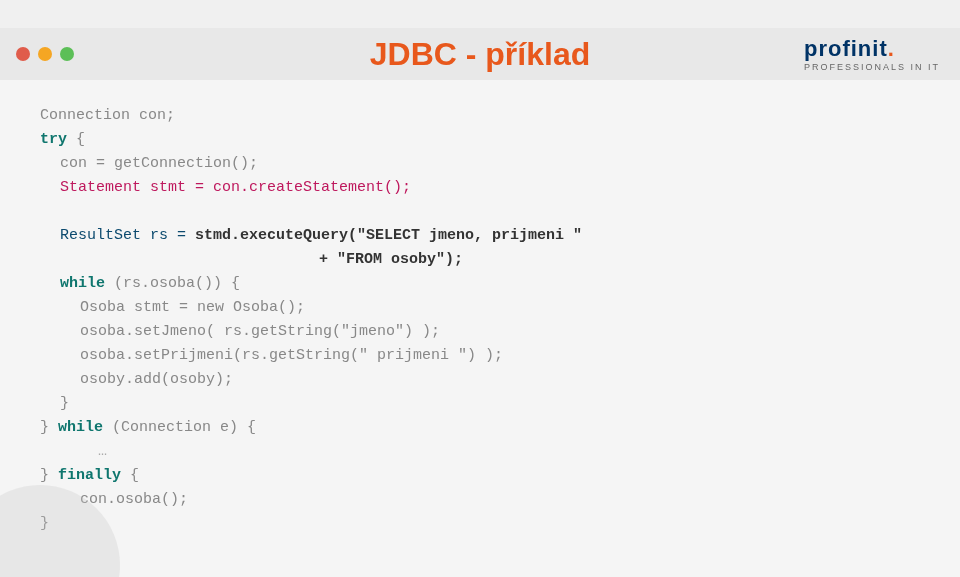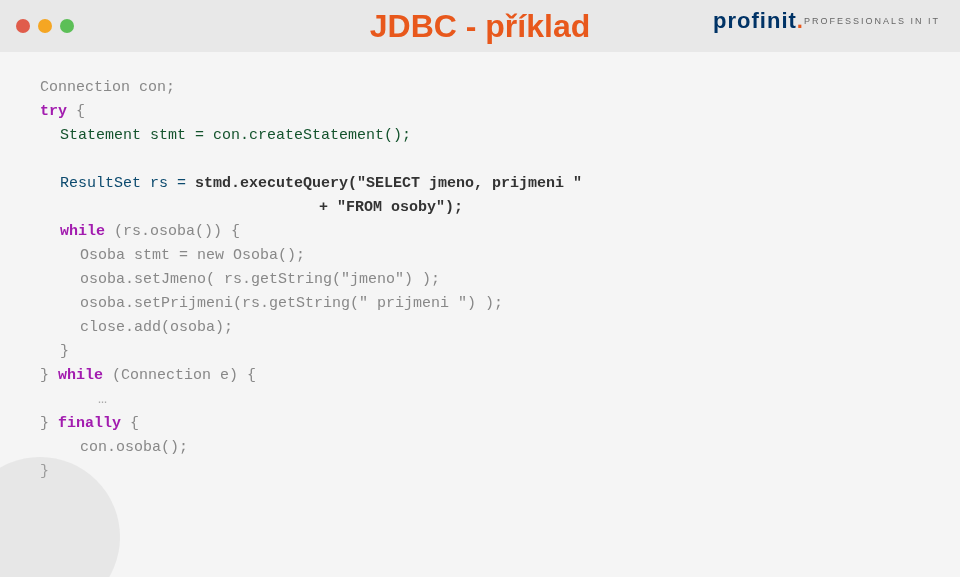--- a/index.html
+++ b/index.html
@@ -14,20 +14,21 @@
     }
 
     
     .top-bar {
       background: #e8e8e8;
       height: 52px;
       display: flex;
       align-items: center;
       padding: 0 16px;
       position: relative;
+      margin-top: 28px;
     }
 
     .traffic-lights {
       display: flex;
       gap: 8px;
       align-items: center;
     }
 
     .dot {
       width: 14px;
@@ -48,21 +49,22 @@
       font-weight: bold;
       color: #e8581c;
       white-space: nowrap;
     }
 
     .logo-area {
       position: absolute;
       right: 20px;
       top: 8px;
       display: flex;
-      align-items: center;
+      flex-direction: column;
+      align-items: flex-start;
     }
 
     .logo-text {
       font-family: Arial, Helvetica, sans-serif;
       font-size: 22px;
       font-weight: bold;
       color: #003366;
       letter-spacing: 1px;
     }
 
@@ -103,21 +105,21 @@
       line-height: 1.6;
       color: #888888;
     }
 
     .code-line {
       display: block;
       white-space: pre;
     }
 
     .kw {
-      color: #a21caf;
+      color: #0f766e;
       font-weight: bold;
     }
 
     .bold-normal {
       color: #333333;
       font-weight: bold;
     }
 
     .indent1 { padding-left: 20px; }
     .indent2 { padding-left: 40px; }
@@ -147,29 +149,30 @@
   </div>
 </div>
 
 <div class="main-content">
   <div class="deco-circle"></div>
 
   <div class="code-block">
 
     <span class="code-line"><span style="color:#888">Connection con;</span></span>
     <span class="code-line"><span class="kw">try</span><span style="color:#888"> {</span></span>
-    <span class="code-line indent1"><span style="color:#14532d">Statement stmt = con.createStatement();</span></span>
+    <span class="code-line indent1"><span style="color:#888">con = getConnection();</span></span>
+    <span class="code-line indent1"><span style="color:#be185d">Statement stmt = con.createStatement();</span></span>
     <span class="code-line">&nbsp;</span>
     <span class="code-line indent1"><span style="color:#0c4a6e">ResultSet rs = </span><span class="bold-normal">stmd.executeQuery("SELECT jmeno, prijmeni "</span></span>
     <span class="code-line"><span style="color:#888">&nbsp;&nbsp;&nbsp;&nbsp;&nbsp;&nbsp;&nbsp;&nbsp;&nbsp;&nbsp;&nbsp;&nbsp;&nbsp;&nbsp;&nbsp;&nbsp;&nbsp;&nbsp;&nbsp;&nbsp;&nbsp;&nbsp;&nbsp;&nbsp;&nbsp;&nbsp;&nbsp;&nbsp;&nbsp;&nbsp;&nbsp;</span><span class="bold-normal">+ "FROM osoby");</span></span>
     <span class="code-line indent1"><span class="kw">while</span><span style="color:#888"> (rs.osoba()) {</span></span>
     <span class="code-line indent2"><span style="color:#888">Osoba stmt = new Osoba();</span></span>
     <span class="code-line indent2"><span style="color:#888">osoba.setJmeno( rs.getString("jmeno") );</span></span>
     <span class="code-line indent2"><span style="color:#888">osoba.setPrijmeni(rs.getString(" prijmeni ") );</span></span>
-    <span class="code-line indent2"><span style="color:#888">close.add(osoba);</span></span>
+    <span class="code-line indent2"><span style="color:#888">osoby.add(osoby);</span></span>
     <span class="code-line indent1"><span style="color:#888">}</span></span>
     <span class="code-line"><span style="color:#888">} </span><span class="kw">while</span><span style="color:#888"> (Connection e) {</span></span>
     <span class="code-line indent2"><span class="ellipsis">&nbsp;&nbsp;…</span></span>
     <span class="code-line"><span style="color:#888">} </span><span class="kw">finally</span><span style="color:#888"> {</span></span>
     <span class="code-line indent2"><span style="color:#888">con.osoba();</span></span>
     <span class="code-line"><span style="color:#888">}</span></span>
 
   </div>
 </div>
 

